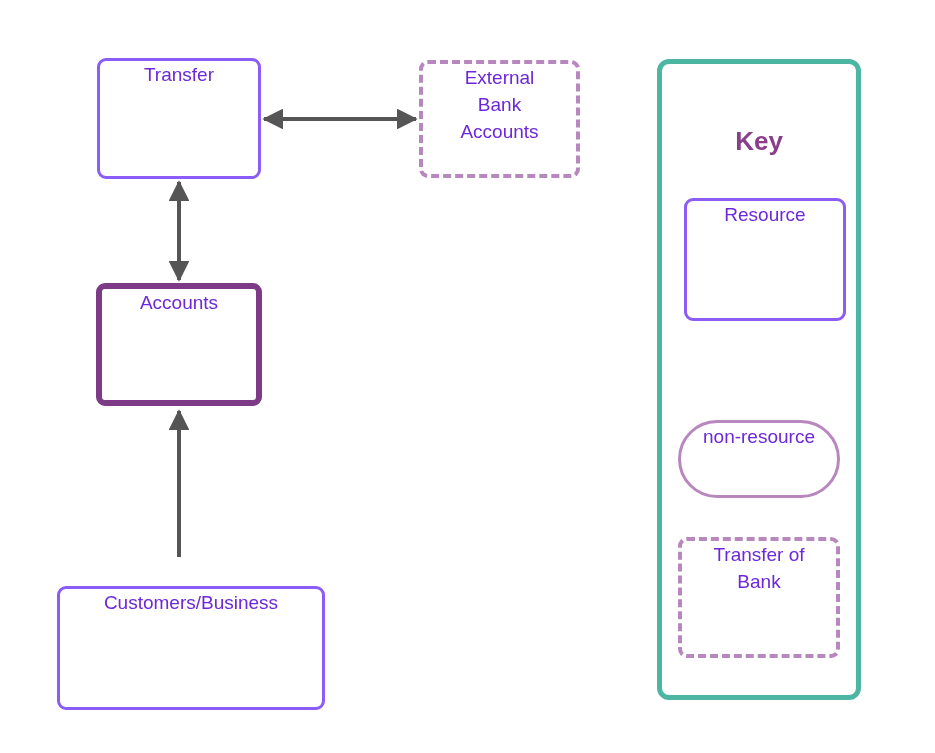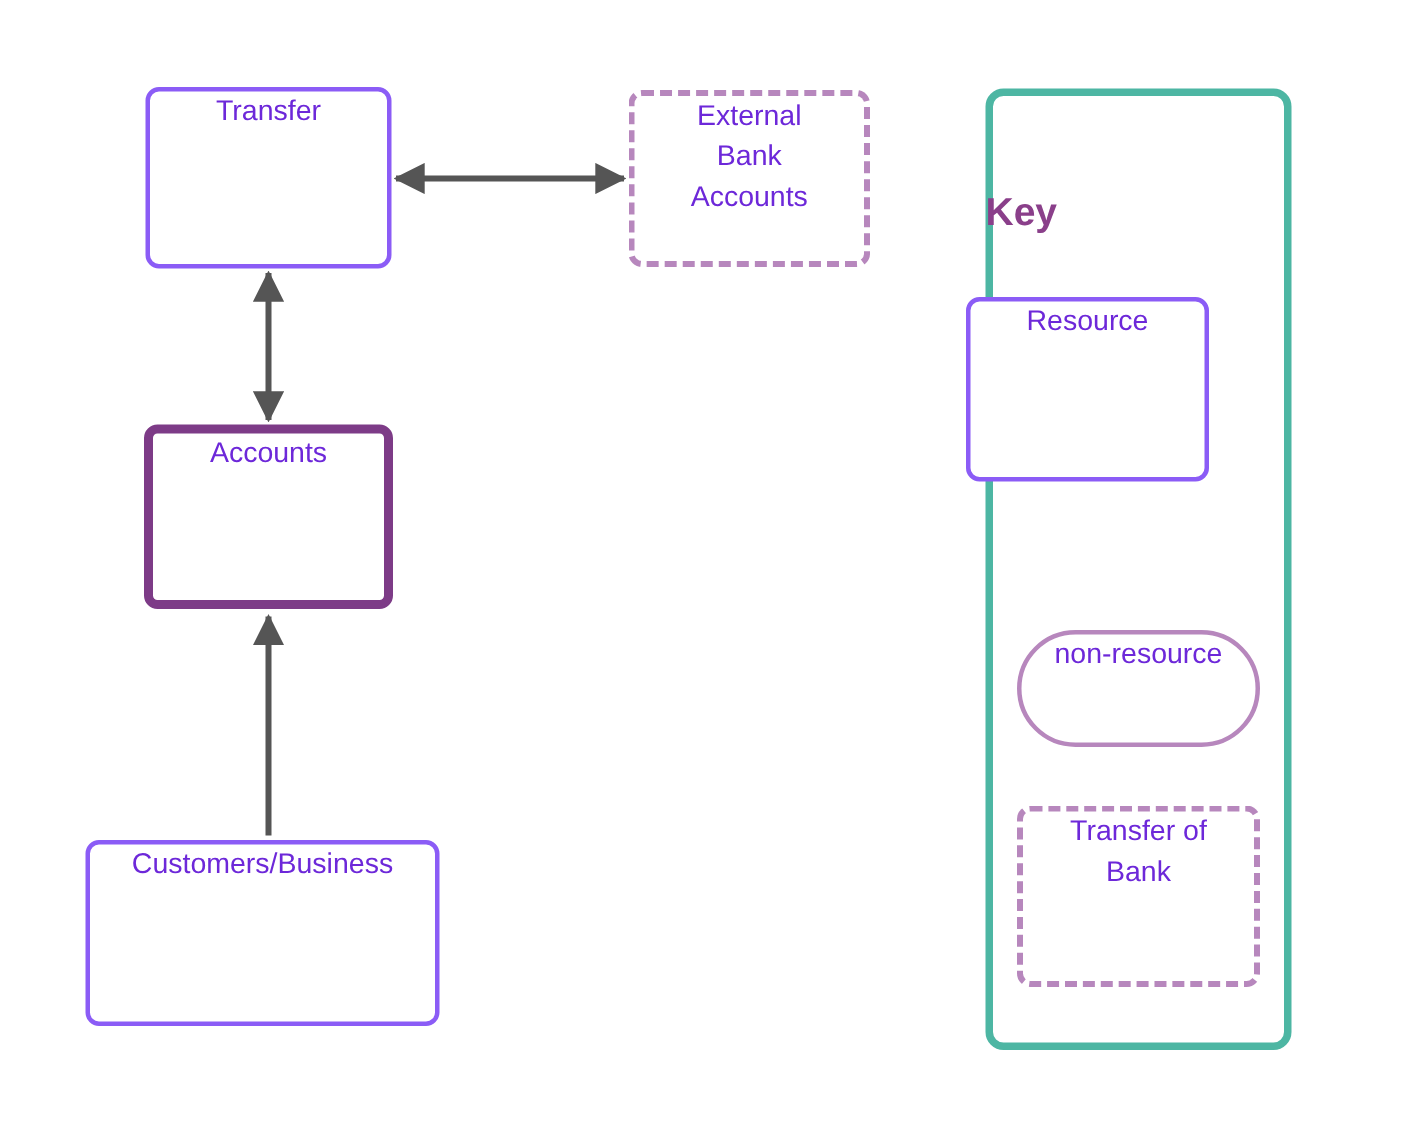--- a/index.html
+++ b/index.html
@@ -71,33 +71,34 @@
     border: 5px solid #4db6a3;
     border-radius: 12px;
     background: #ffffff;
     z-index: 2;
   }
   #key-title {
     position: absolute;
     left: 657px;
     top: 126px;
     width: 204px;
+    text-align: center;
     font-size: 26px;
     font-weight: bold;
     color: #8a3f8a;
     z-index: 3;
   }
 
   
   #node-transfer        { left: 97px;  top: 58px;  width: 164px; height: 121px; }
   #node-external        { left: 419px; top: 60px;  width: 161px; height: 118px; }
   #node-accounts        { left: 96px;  top: 283px; width: 166px; height: 123px; }
-  #node-customers       { left: 57px;  top: 560px; width: 236px; height: 124px; }
+  #node-customers       { left: 57px;  top: 586px; width: 268px; height: 124px; }
 
-  #key-resource         { left: 644px; top: 198px; width: 162px; height: 123px; }
+  #key-resource         { left: 684px; top: 198px; width: 162px; height: 123px; }
   #key-nonresource      { left: 678px; top: 400px; width: 162px; height:  78px; margin-top: 20px; }
   #key-outside          { left: 678px; top: 537px; width: 162px; height: 121px; }
 
   #node-external .label,
   #key-outside .label { line-height: 27px; }
 
   svg#edges {
     position: absolute;
     left: 0; top: 0;
     width: 935px;

